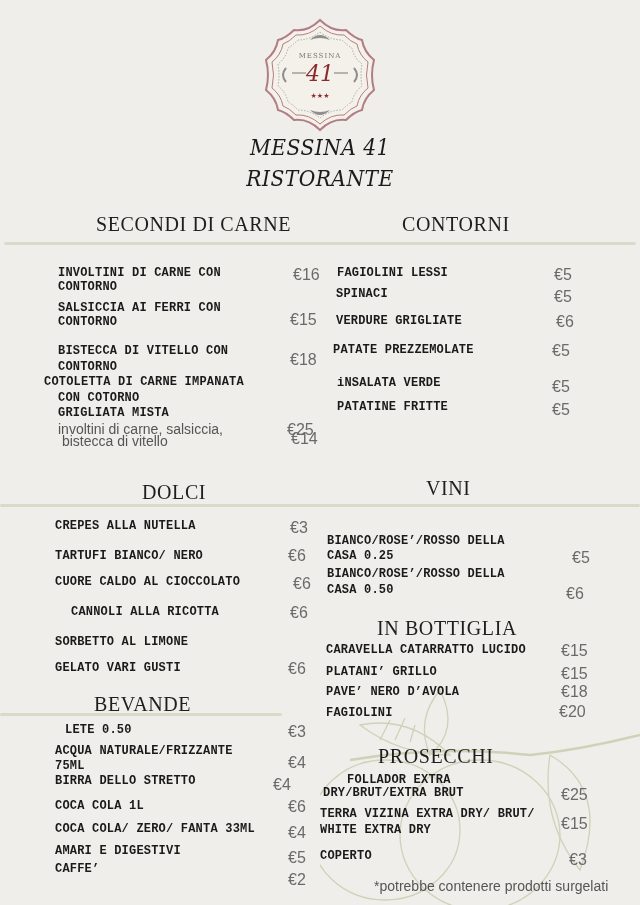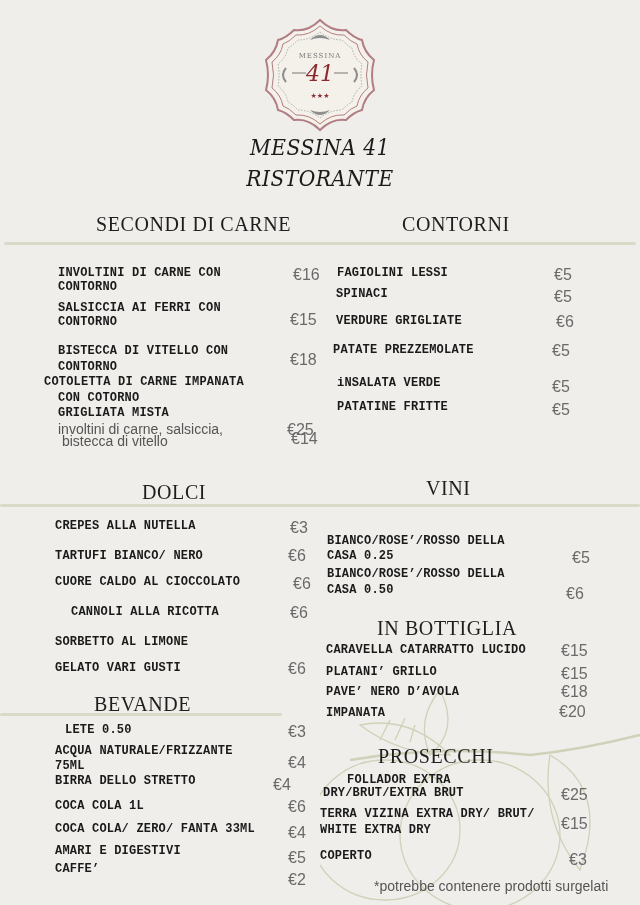--- a/index.html
+++ b/index.html
@@ -154,21 +154,21 @@
 <div class="abs item" style="left:327px; top:583px;">CASA 0.50</div>
 <div class="abs price" style="left:566px; top:585px;">€6</div>
 
 <div class="abs sec-title" style="left:377px; top:617px;">IN BOTTIGLIA</div>
 <div class="abs item" style="left:326px; top:643px;">CARAVELLA CATARRATTO LUCIDO</div>
 <div class="abs price" style="left:561px; top:642px;">€15</div>
 <div class="abs item" style="left:326px; top:665px;">PLATANI’ GRILLO</div>
 <div class="abs price" style="left:561px; top:665px;">€15</div>
 <div class="abs item" style="left:326px; top:685px;">PAVE’ NERO D’AVOLA</div>
 <div class="abs price" style="left:561px; top:683px;">€18</div>
-<div class="abs item" style="left:326px; top:706px;">IMPANATA</div>
+<div class="abs item" style="left:326px; top:706px;">FAGIOLINI</div>
 <div class="abs price" style="left:559px; top:703px;">€20</div>
 
 <div class="abs sec-title" style="left:378px; top:745px;">PROSECCHI</div>
 <div class="abs item" style="left:323px; top:773px;padding-left:24px;">FOLLADOR EXTRA</div>
 <div class="abs item" style="left:323px; top:786px;">DRY/BRUT/EXTRA BRUT</div>
 <div class="abs price" style="left:561px; top:786px;">€25</div>
 <div class="abs item" style="left:320px; top:807px;">TERRA VIZINA EXTRA DRY/ BRUT/</div>
 <div class="abs item" style="left:320px; top:823px;">WHITE EXTRA DRY</div>
 <div class="abs price" style="left:561px; top:815px;">€15</div>
 <div class="abs item" style="left:320px; top:849px;">COPERTO</div>

